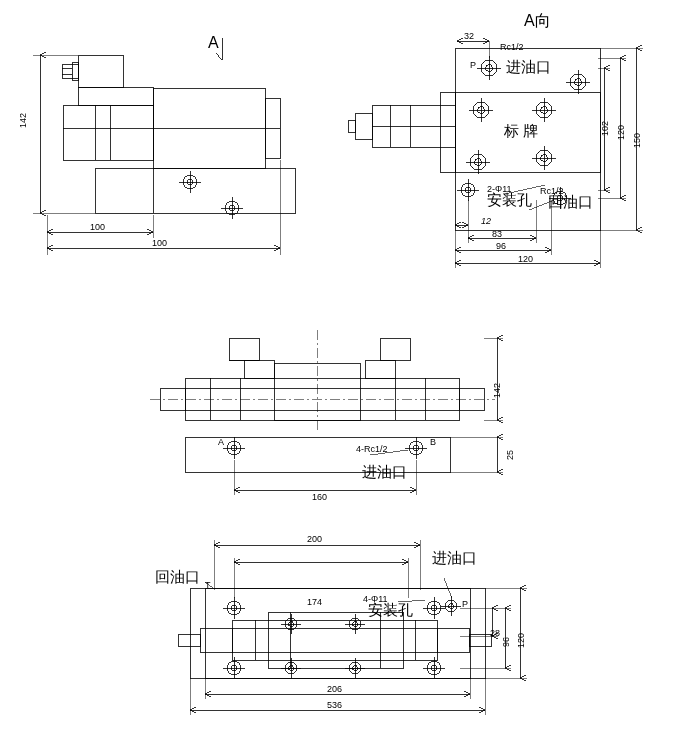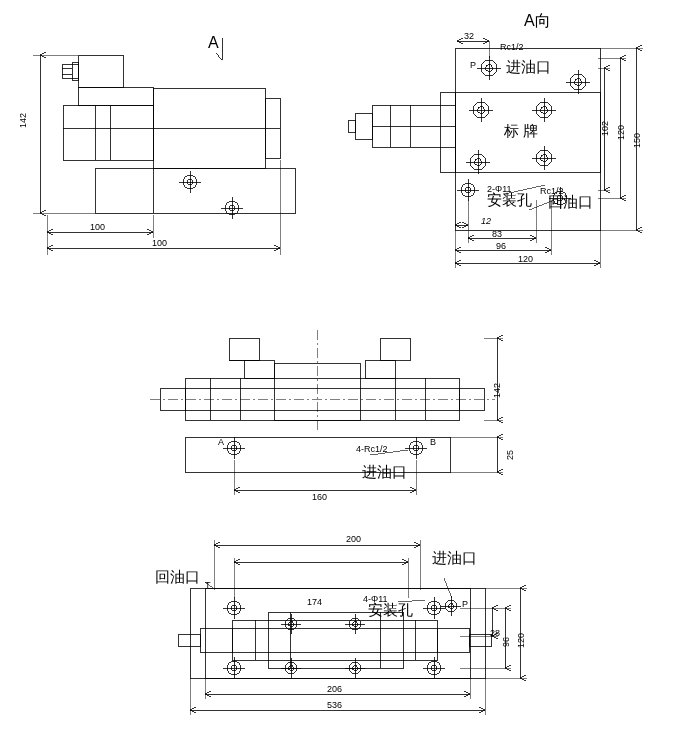--- a/index.html
+++ b/index.html
@@ -389,21 +389,21 @@
 <div class="lbl" style="left:632px;top:148px;transform:rotate(-90deg);transform-origin:left top;">150</div>
 
 <div class="lbl" style="left:492px;top:398px;transform:rotate(-90deg);transform-origin:left top;">142</div>
 <div class="lbl" style="left:505px;top:460px;transform:rotate(-90deg);transform-origin:left top;">25</div>
 <div class="lbl" style="left:312px;top:492px;">160</div>
 <div class="lbl" style="left:218px;top:437px;">A</div>
 <div class="lbl" style="left:430px;top:437px;">B</div>
 <div class="lbl" style="left:356px;top:444px;">4-Rc1/2</div>
 <div class="lbl cn" style="left:362px;top:467px;">进油口</div>
 
-<div class="lbl" style="left:307px;top:534px;margin-left:39px;">200</div>
+<div class="lbl" style="left:307px;top:534px;">200</div>
 <div class="lbl" style="left:307px;top:551px;margin-top:46px;">174</div>
 <div class="lbl cn" style="left:155px;top:572px;">回油口</div>
 <div class="lbl" style="left:205px;top:580px;">T</div>
 <div class="lbl cn" style="left:432px;top:553px;">进油口</div>
 <div class="lbl" style="left:462px;top:599px;">P</div>
 <div class="lbl" style="left:363px;top:594px;">4-Φ11</div>
 <div class="lbl cn" style="left:368px;top:605px;">安装孔</div>
 <div class="lbl" style="left:490px;top:628px;">28</div>
 <div class="lbl" style="left:501px;top:647px;transform:rotate(-90deg);transform-origin:left top;">96</div>
 <div class="lbl" style="left:516px;top:648px;transform:rotate(-90deg);transform-origin:left top;">120</div>

